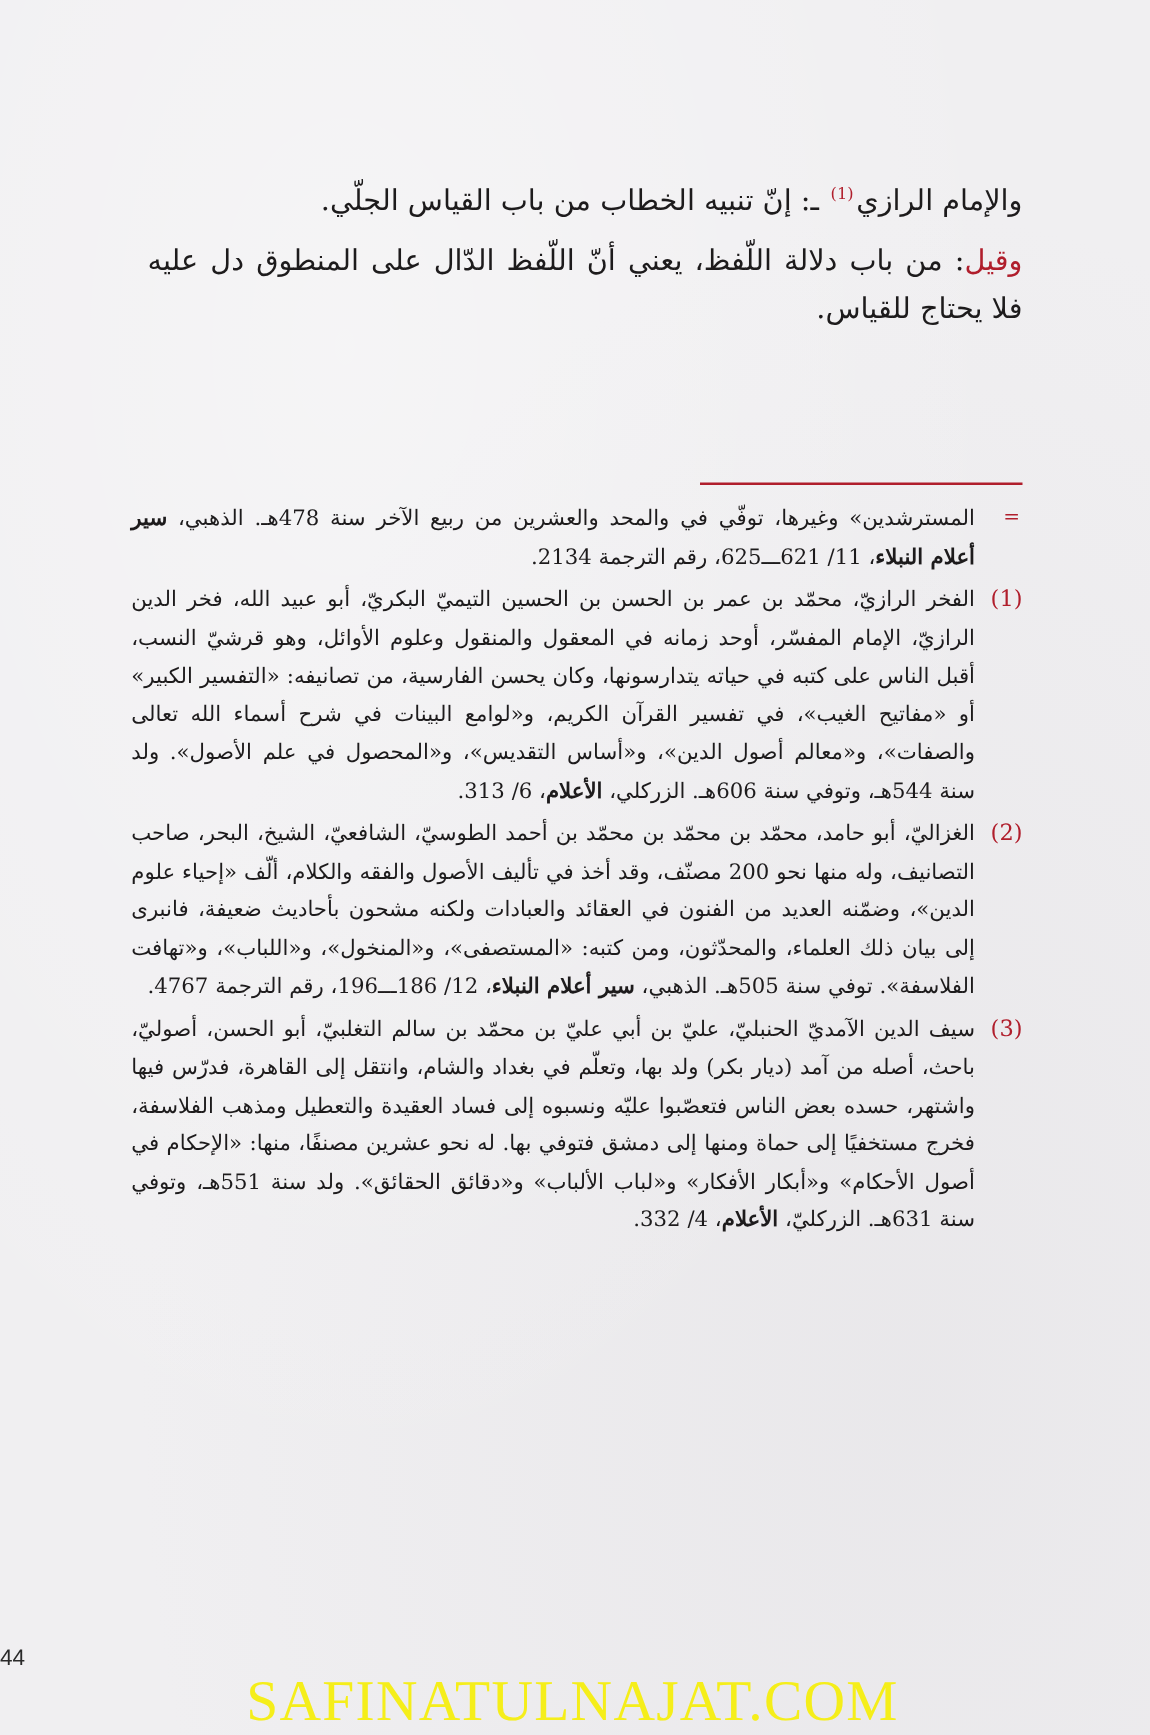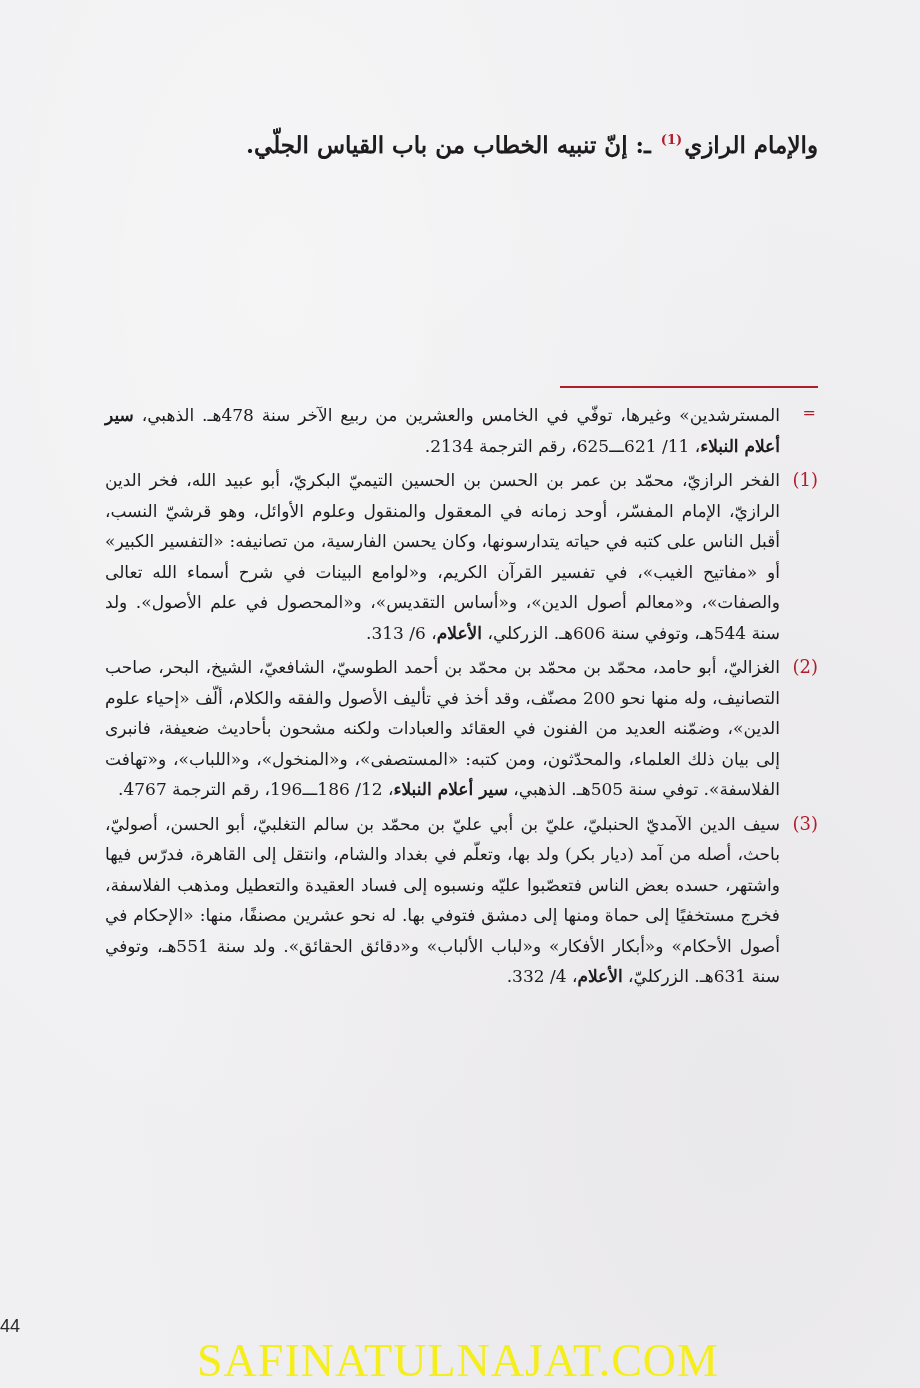--- a/index.html
+++ b/index.html
@@ -105,34 +105,39 @@
       font-size: 46px;
       color: #f5ee1a;
       letter-spacing: 1px;
     }
   </style>
 </head>
 <body>
 
 <div class="page">
 
-  <div class="content" style="top:126px;font-weight:bold;">
+  <div class="content" style="top:142px;">
     <p class="body-para">
       <span>والإمام الرازي</span><sup class="fnref">(1)</sup><span> ـ: إنّ تنبيه الخطاب من باب القياس الجلّي.</span>
     </p>
   </div>
 
+  <div class="content" style="top:190px;">
+    <p class="body-para">
+      <span class="red">وقيل</span><span>: من باب دلالة اللّفظ، يعني أنّ اللّفظ الدّال على المنطوق دل عليه فلا يحتاج للقياس.</span>
+    </p>
+  </div>
 
 
   <div class="separator"></div>
 
   <div class="footnotes">
     <p class="fn">
       <span class="cont-mark">=</span>
-      <span>المسترشدين» وغيرها، توفّي في الخامس والعشرين من ربيع الآخر سنة 478هـ. الذهبي، </span><b>سير أعلام النبلاء</b><span>، 11/ 621ـــ625، رقم الترجمة 2134.</span>
+      <span>المسترشدين» وغيرها، توفّي في والمحد والعشرين من ربيع الآخر سنة 478هـ. الذهبي، </span><b>سير أعلام النبلاء</b><span>، 11/ 621ـــ625، رقم الترجمة 2134.</span>
     </p>
 
     <p class="fn">
       <span class="num">(1)</span>
       <span>الفخر الرازيّ، محمّد بن عمر بن الحسن بن الحسين التيميّ البكريّ، أبو عبيد الله، فخر الدين الرازيّ، الإمام المفسّر، أوحد زمانه في المعقول والمنقول وعلوم الأوائل، وهو قرشيّ النسب، أقبل الناس على كتبه في حياته يتدارسونها، وكان يحسن الفارسية، من تصانيفه: «التفسير الكبير» أو «مفاتيح الغيب»، في تفسير القرآن الكريم، و«لوامع البينات في شرح أسماء الله تعالى والصفات»، و«معالم أصول الدين»، و«أساس التقديس»، و«المحصول في علم الأصول». ولد سنة 544هـ، وتوفي سنة 606هـ. الزركلي، </span><b>الأعلام</b><span>، 6/ 313.</span>
     </p>
 
     <p class="fn">
       <span class="num">(2)</span>
       <span>الغزاليّ، أبو حامد، محمّد بن محمّد بن محمّد بن أحمد الطوسيّ، الشافعيّ، الشيخ، البحر، صاحب التصانيف، وله منها نحو 200 مصنّف، وقد أخذ في تأليف الأصول والفقه والكلام، ألّف «إحياء علوم الدين»، وضمّنه العديد من الفنون في العقائد والعبادات ولكنه مشحون بأحاديث ضعيفة، فانبرى إلى بيان ذلك العلماء، والمحدّثون، ومن كتبه: «المستصفى»، و«المنخول»، و«اللباب»، و«تهافت الفلاسفة». توفي سنة 505هـ. الذهبي، </span><b>سير أعلام النبلاء</b><span>، 12/ 186ـــ196، رقم الترجمة 4767.</span>

